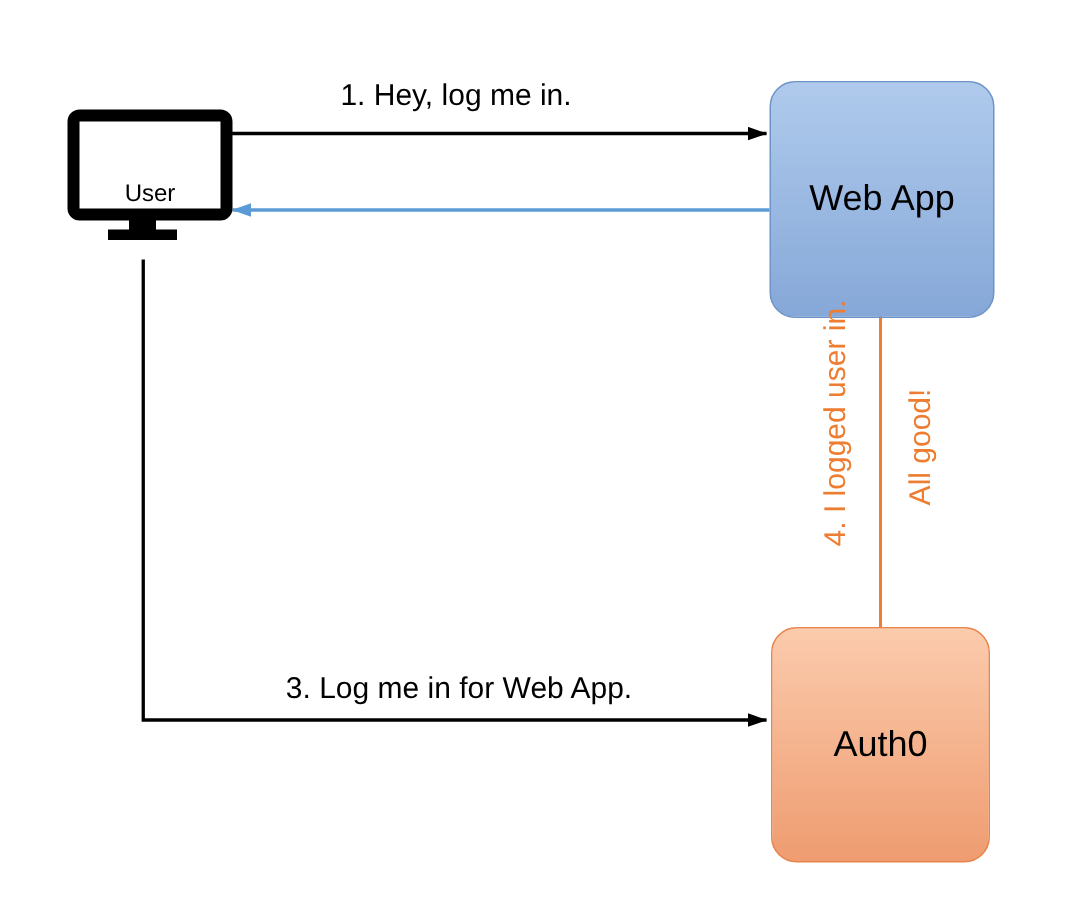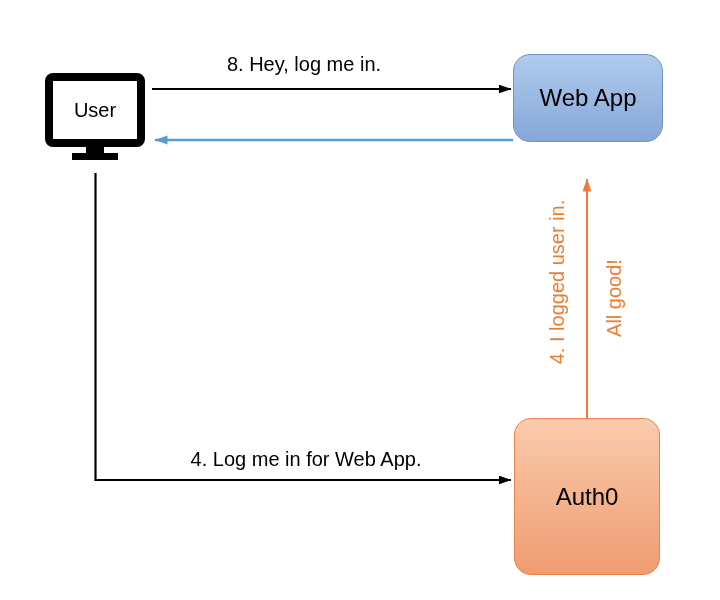--- a/index.html
+++ b/index.html
@@ -5,32 +5,32 @@
   html,body{margin:0;padding:0;background:#ffffff;}
   body{width:720px;height:600px;position:relative;overflow:hidden;
        font-family:"Liberation Sans", sans-serif;}
   .canvas{position:absolute;left:0;top:0;width:720px;height:600px;}
   svg.wires{position:absolute;left:0;top:0;width:720px;height:600px;}
 
   
   .node{position:absolute;display:flex;align-items:center;justify-content:center;
         box-sizing:border-box;}
   .rounded{border-radius:17px;font-size:24px;color:#000;}
-  .webapp{left:513px;top:54px;width:150px;height:88px;
+  .webapp{left:513px;top:54px;width:150px;height:158px;
           background:linear-gradient(180deg,var(--webapp_fill_top),var(--webapp_fill_bottom));
           border:1.5px solid var(--webapp_border);}
   .auth0{left:514px;top:418px;width:146px;height:157px;
          background:linear-gradient(180deg,var(--auth0_fill_top),var(--auth0_fill_bottom));
          border:1.5px solid var(--auth0_border);}
 
   
-  .monitor-screen{position:absolute;left:45px;top:73px;width:100px;height:74px;
+  .monitor-screen{position:absolute;left:45px;top:73px;width:110px;height:74px;
         box-sizing:border-box;border:8px solid var(--ink);border-radius:8px;
-        background:#fff;display:flex;align-items:center;justify-content:center;
-        font-size:20px;color:var(--ink);}
+        background:#fff;display:flex;align-items:flex-end;justify-content:center;
+        font-size:16px;color:var(--ink);}
   .monitor-neck{position:absolute;left:86px;top:146px;width:18px;height:8px;background:var(--ink);}
   .monitor-base{position:absolute;left:72px;top:153px;width:46px;height:7px;background:var(--ink);}
 
   
   .lbl{position:absolute;white-space:nowrap;font-size:20px;line-height:1.2;
        transform:translate(-50%,-50%);}
   .lbl.black{color:var(--ink);}
   .lbl.blue{color:var(--blue);}
   .lbl.orange{color:var(--orange);}
   .lbl.vert{transform:translate(-50%,-50%) rotate(-90deg);}
@@ -76,18 +76,18 @@
   </div>
 
   <div class="node rounded webapp">
     <span>Web App</span>
   </div>
 
   <div class="node rounded auth0">
     <span>Auth0</span>
   </div>
 
-  <div class="lbl black t1">8. Hey, log me in.</div>
-  <div class="lbl black t3">4. Log me in for Web App.</div>
+  <div class="lbl black t1">1. Hey, log me in.</div>
+  <div class="lbl black t3">3. Log me in for Web App.</div>
   <div class="lbl orange vert t4">4. I logged user in.</div>
   <div class="lbl orange vert t5">All good!</div>
 
 </div>
 
 </body></html>

